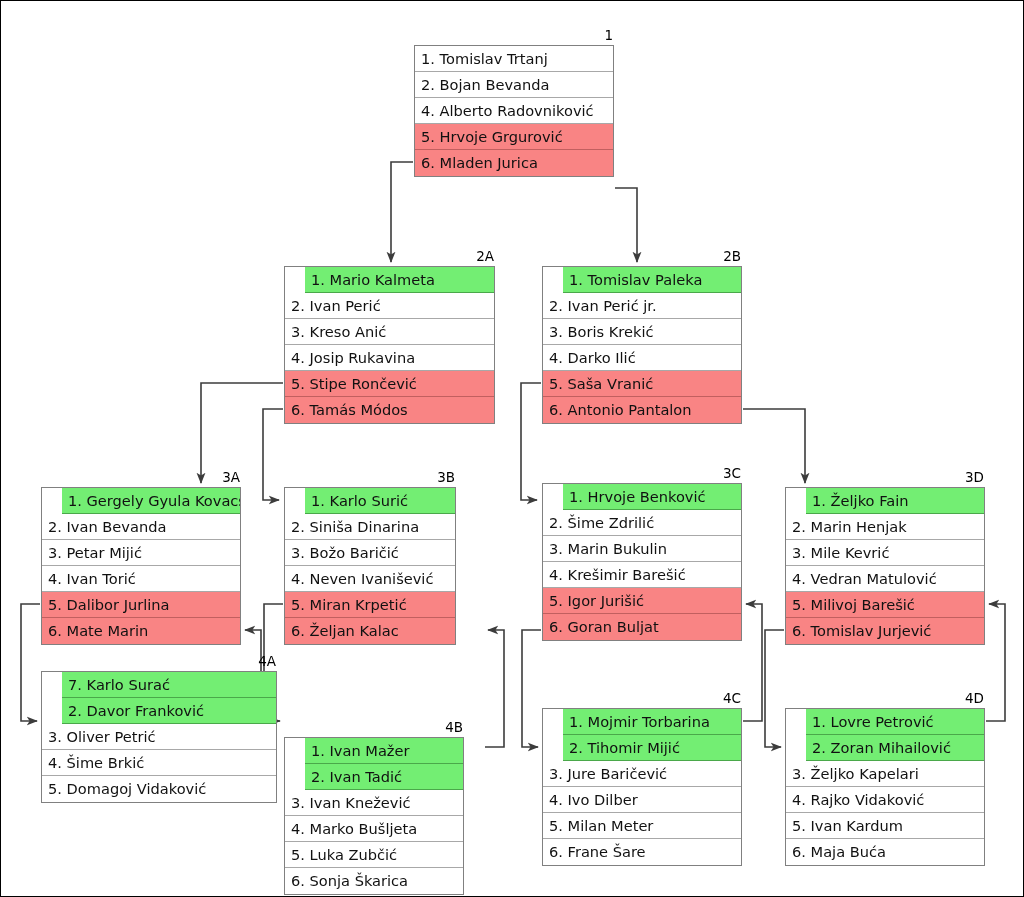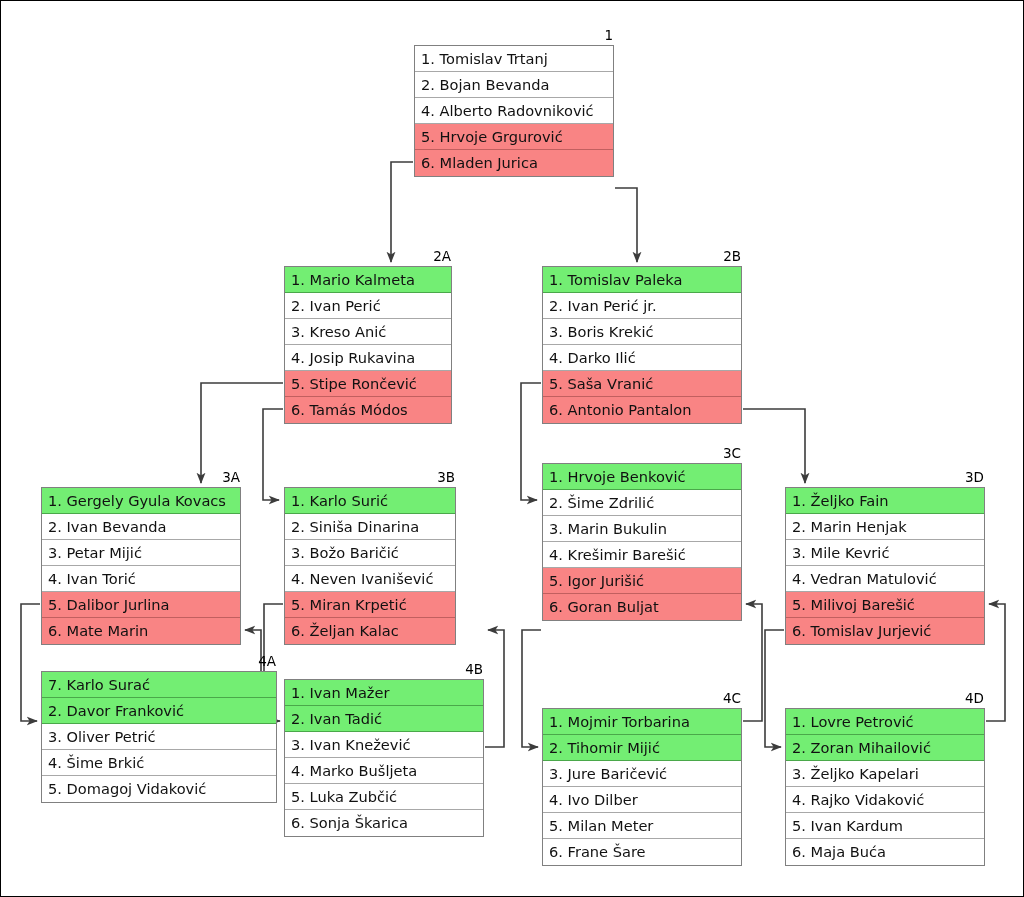--- a/index.html
+++ b/index.html
@@ -42,21 +42,21 @@
     line-height:25px;
     border-bottom:1px solid #a8a8a8;
     padding-left:6px;
     font-size:14.6px;
     color:#111111;
     white-space:nowrap;
     overflow:hidden;
     background:#ffffff;
   }
   .row:last-child{border-bottom:none;}
-  .row.green{background:#73ee73;border-bottom-color:#4aa84a;}
+  .row.green{background:#73ee73;border-bottom-color:#4aa84a;margin-left:20px;}
   .row.red{background:#f98484;border-bottom-color:#c25f5f;}
   .row.green + .row.green{border-top:none;}
 </style>
 </head>
 <body>
 
 <div id="canvas">
 
   <svg id="wires" viewBox="0 0 1024 897" xmlns="http://www.w3.org/2000/svg">
     <defs>
@@ -84,21 +84,21 @@
 
   <div id="nodes-host">
       <div class="node" style="left: 413px; top: 44px; width: 200px;">
         <div class="node-label">1</div>
         <div class="row">1. Tomislav Trtanj</div>
         <div class="row">2. Bojan Bevanda</div>
         <div class="row">4. Alberto Radovniković</div>
         <div class="row red">5. Hrvoje Grgurović</div>
         <div class="row red">6. Mladen Jurica</div>
       </div>
-      <div class="node" style="left: 283px; top: 265px; width: 168px;">
+      <div class="node" style="left: 283px; top: 265px; width: 211px;">
         <div class="node-label">2A</div>
         <div class="row green">1. Mario Kalmeta</div>
         <div class="row">2. Ivan Perić</div>
         <div class="row">3. Kreso Anić</div>
         <div class="row">4. Josip Rukavina</div>
         <div class="row red">5. Stipe Rončević</div>
         <div class="row red">6. Tamás Módos</div>
       </div>
       <div class="node" style="left: 541px; top: 265px; width: 200px;">
         <div class="node-label">2B</div>
@@ -120,21 +120,21 @@
       </div>
       <div class="node" style="left: 283px; top: 486px; width: 172px;">
         <div class="node-label">3B</div>
         <div class="row green">1. Karlo Surić</div>
         <div class="row">2. Siniša Dinarina</div>
         <div class="row">3. Božo Baričić</div>
         <div class="row">4. Neven Ivanišević</div>
         <div class="row red">5. Miran Krpetić</div>
         <div class="row red">6. Željan Kalac</div>
       </div>
-      <div class="node" style="left: 541px; top: 462px; width: 200px;">
+      <div class="node" style="left: 541px; top: 482px; width: 200px;">
         <div class="node-label">3C</div>
         <div class="row green">1. Hrvoje Benković</div>
         <div class="row">2. Šime Zdrilić</div>
         <div class="row">3. Marin Bukulin</div>
         <div class="row">4. Krešimir Barešić</div>
         <div class="row red">5. Igor Jurišić</div>
         <div class="row red">6. Goran Buljat</div>
       </div>
       <div class="node" style="left: 784px; top: 486px; width: 200px;">
         <div class="node-label">3D</div>
@@ -146,21 +146,21 @@
         <div class="row red">6. Tomislav Jurjević</div>
       </div>
       <div class="node" style="left: 40px; top: 670px; width: 236px;">
         <div class="node-label">4A</div>
         <div class="row green">7. Karlo Surać</div>
         <div class="row green">2. Davor Franković</div>
         <div class="row">3. Oliver Petrić</div>
         <div class="row">4. Šime Brkić</div>
         <div class="row">5. Domagoj Vidaković</div>
       </div>
-      <div class="node" style="left: 283px; top: 678px; width: 200px;">
+      <div class="node" style="left: 283px; top: 736px; width: 180px;">
         <div class="node-label">4B</div>
         <div class="row green">1. Ivan Mažer</div>
         <div class="row green">2. Ivan Tadić</div>
         <div class="row">3. Ivan Knežević</div>
         <div class="row">4. Marko Bušljeta</div>
         <div class="row">5. Luka Zubčić</div>
         <div class="row">6. Sonja Škarica</div>
       </div>
       <div class="node" style="left: 541px; top: 707px; width: 200px;">
         <div class="node-label">4C</div>

